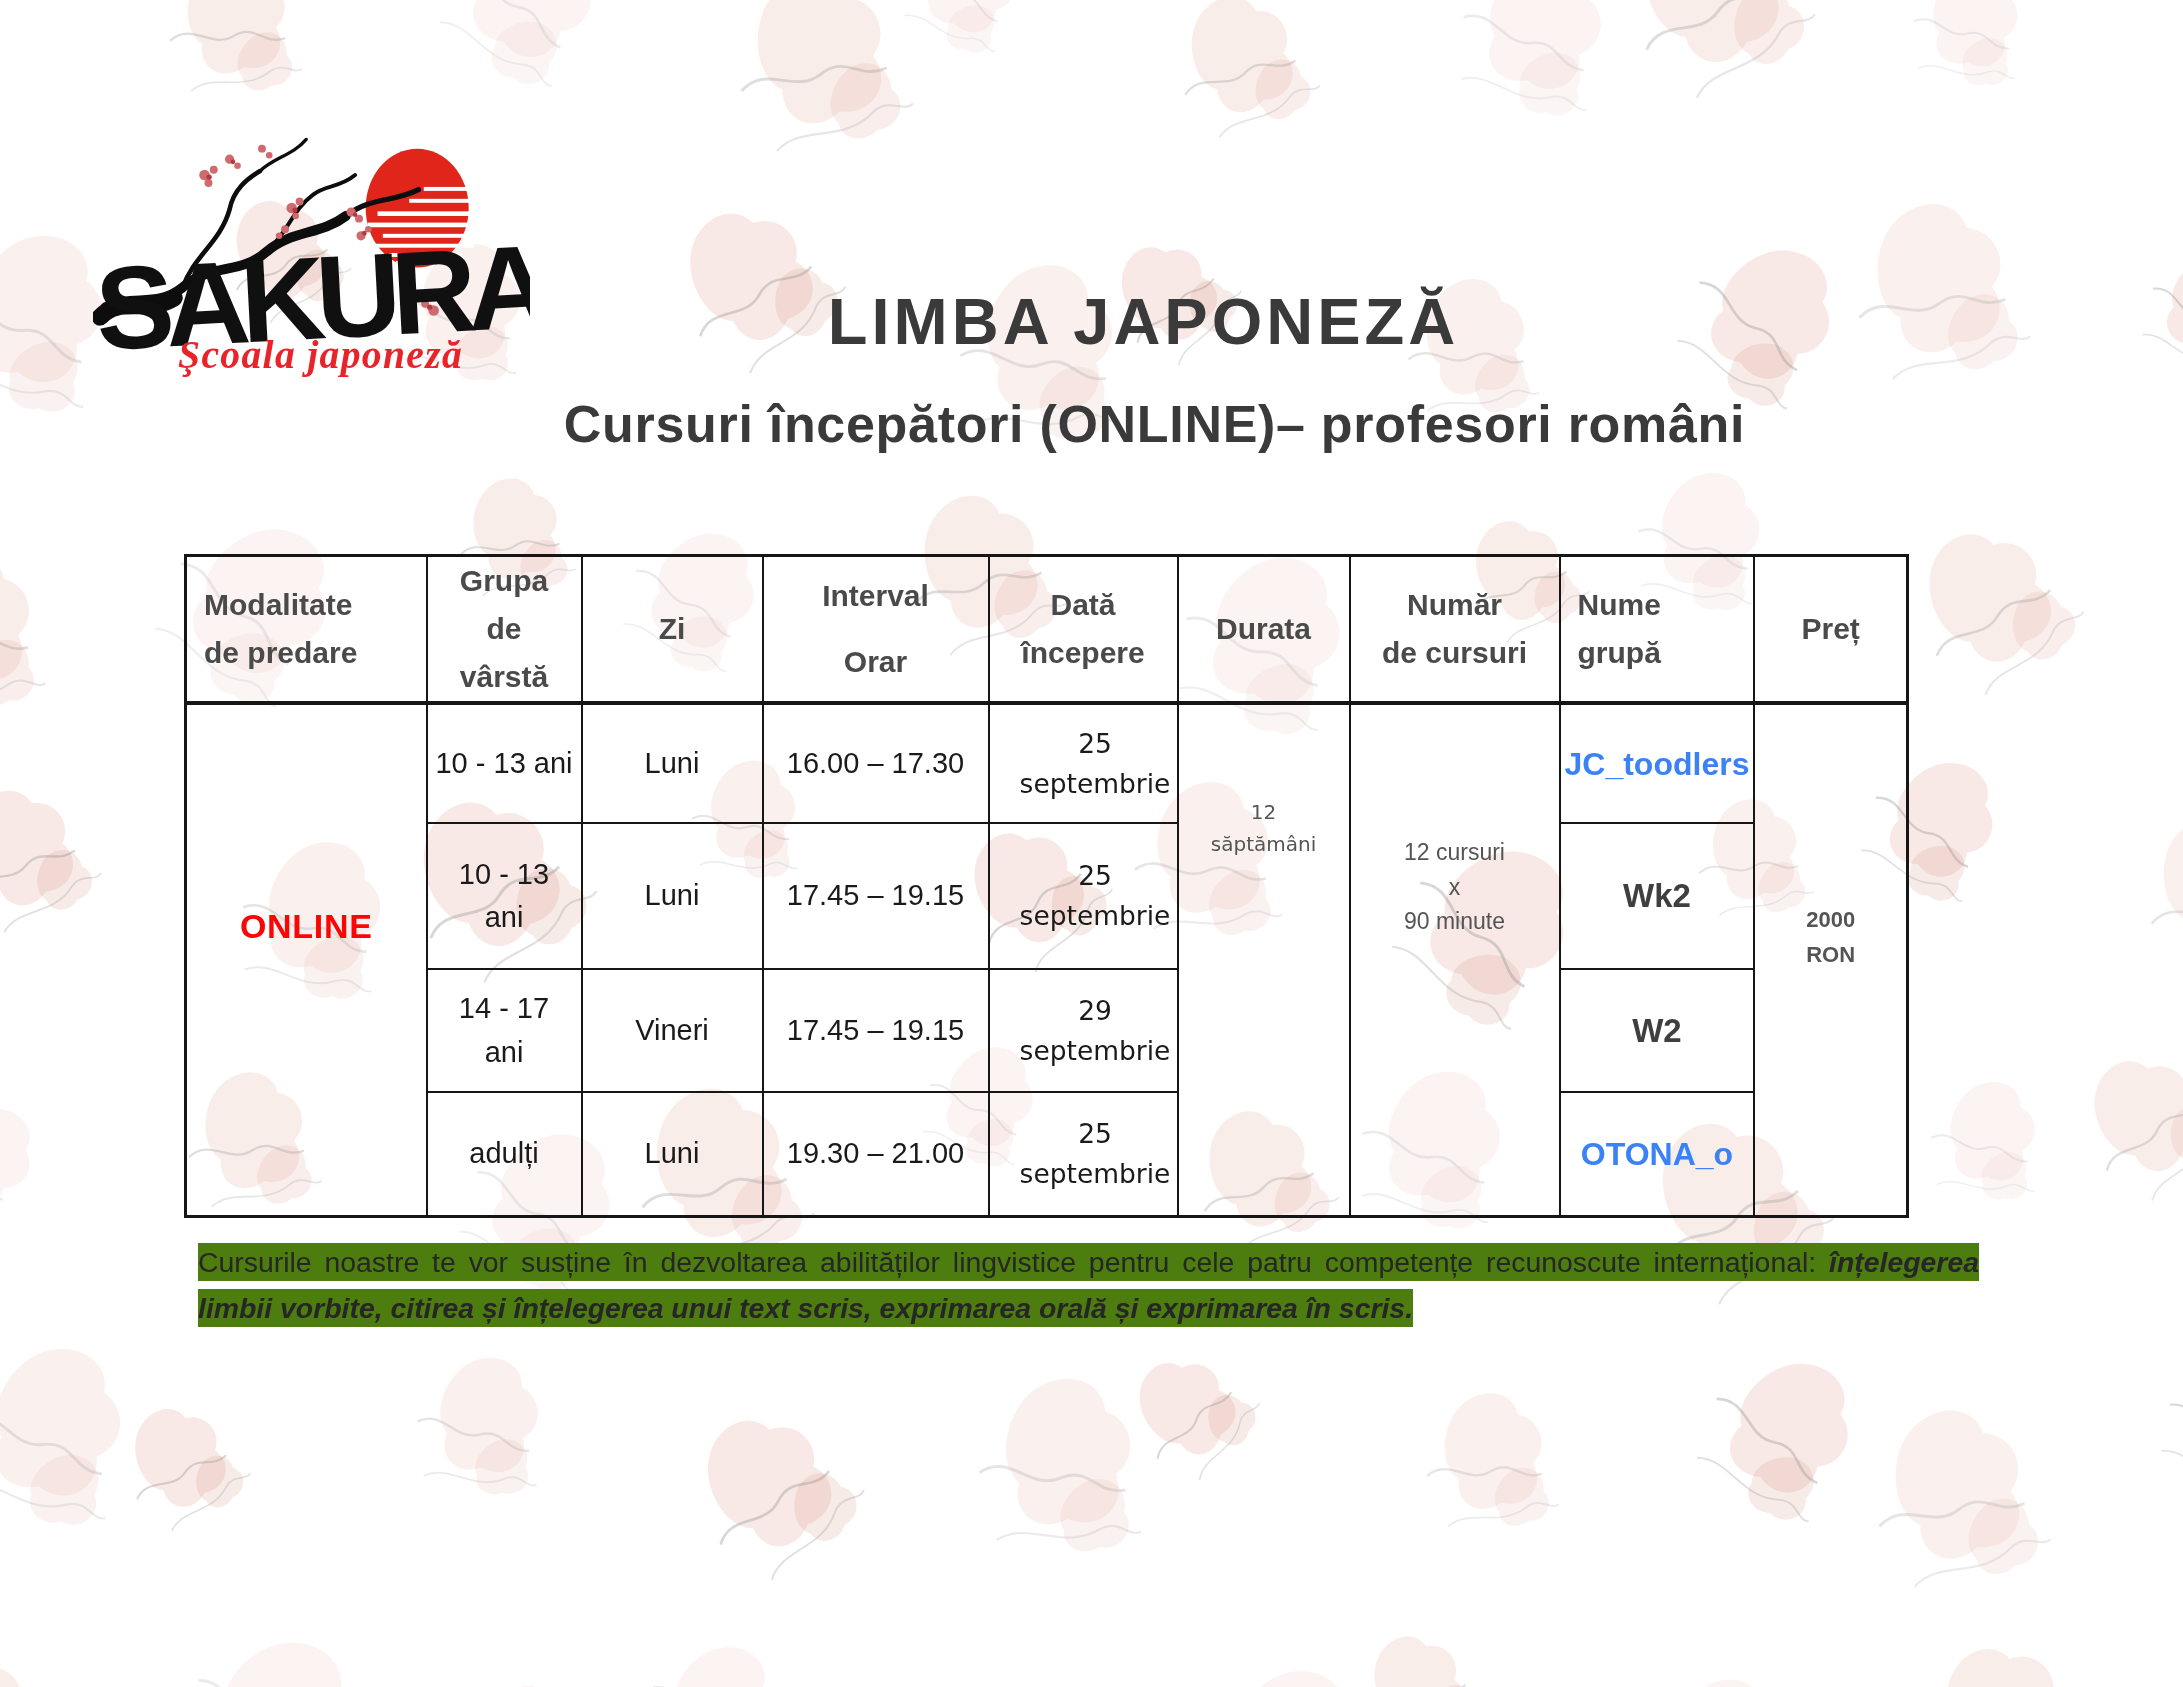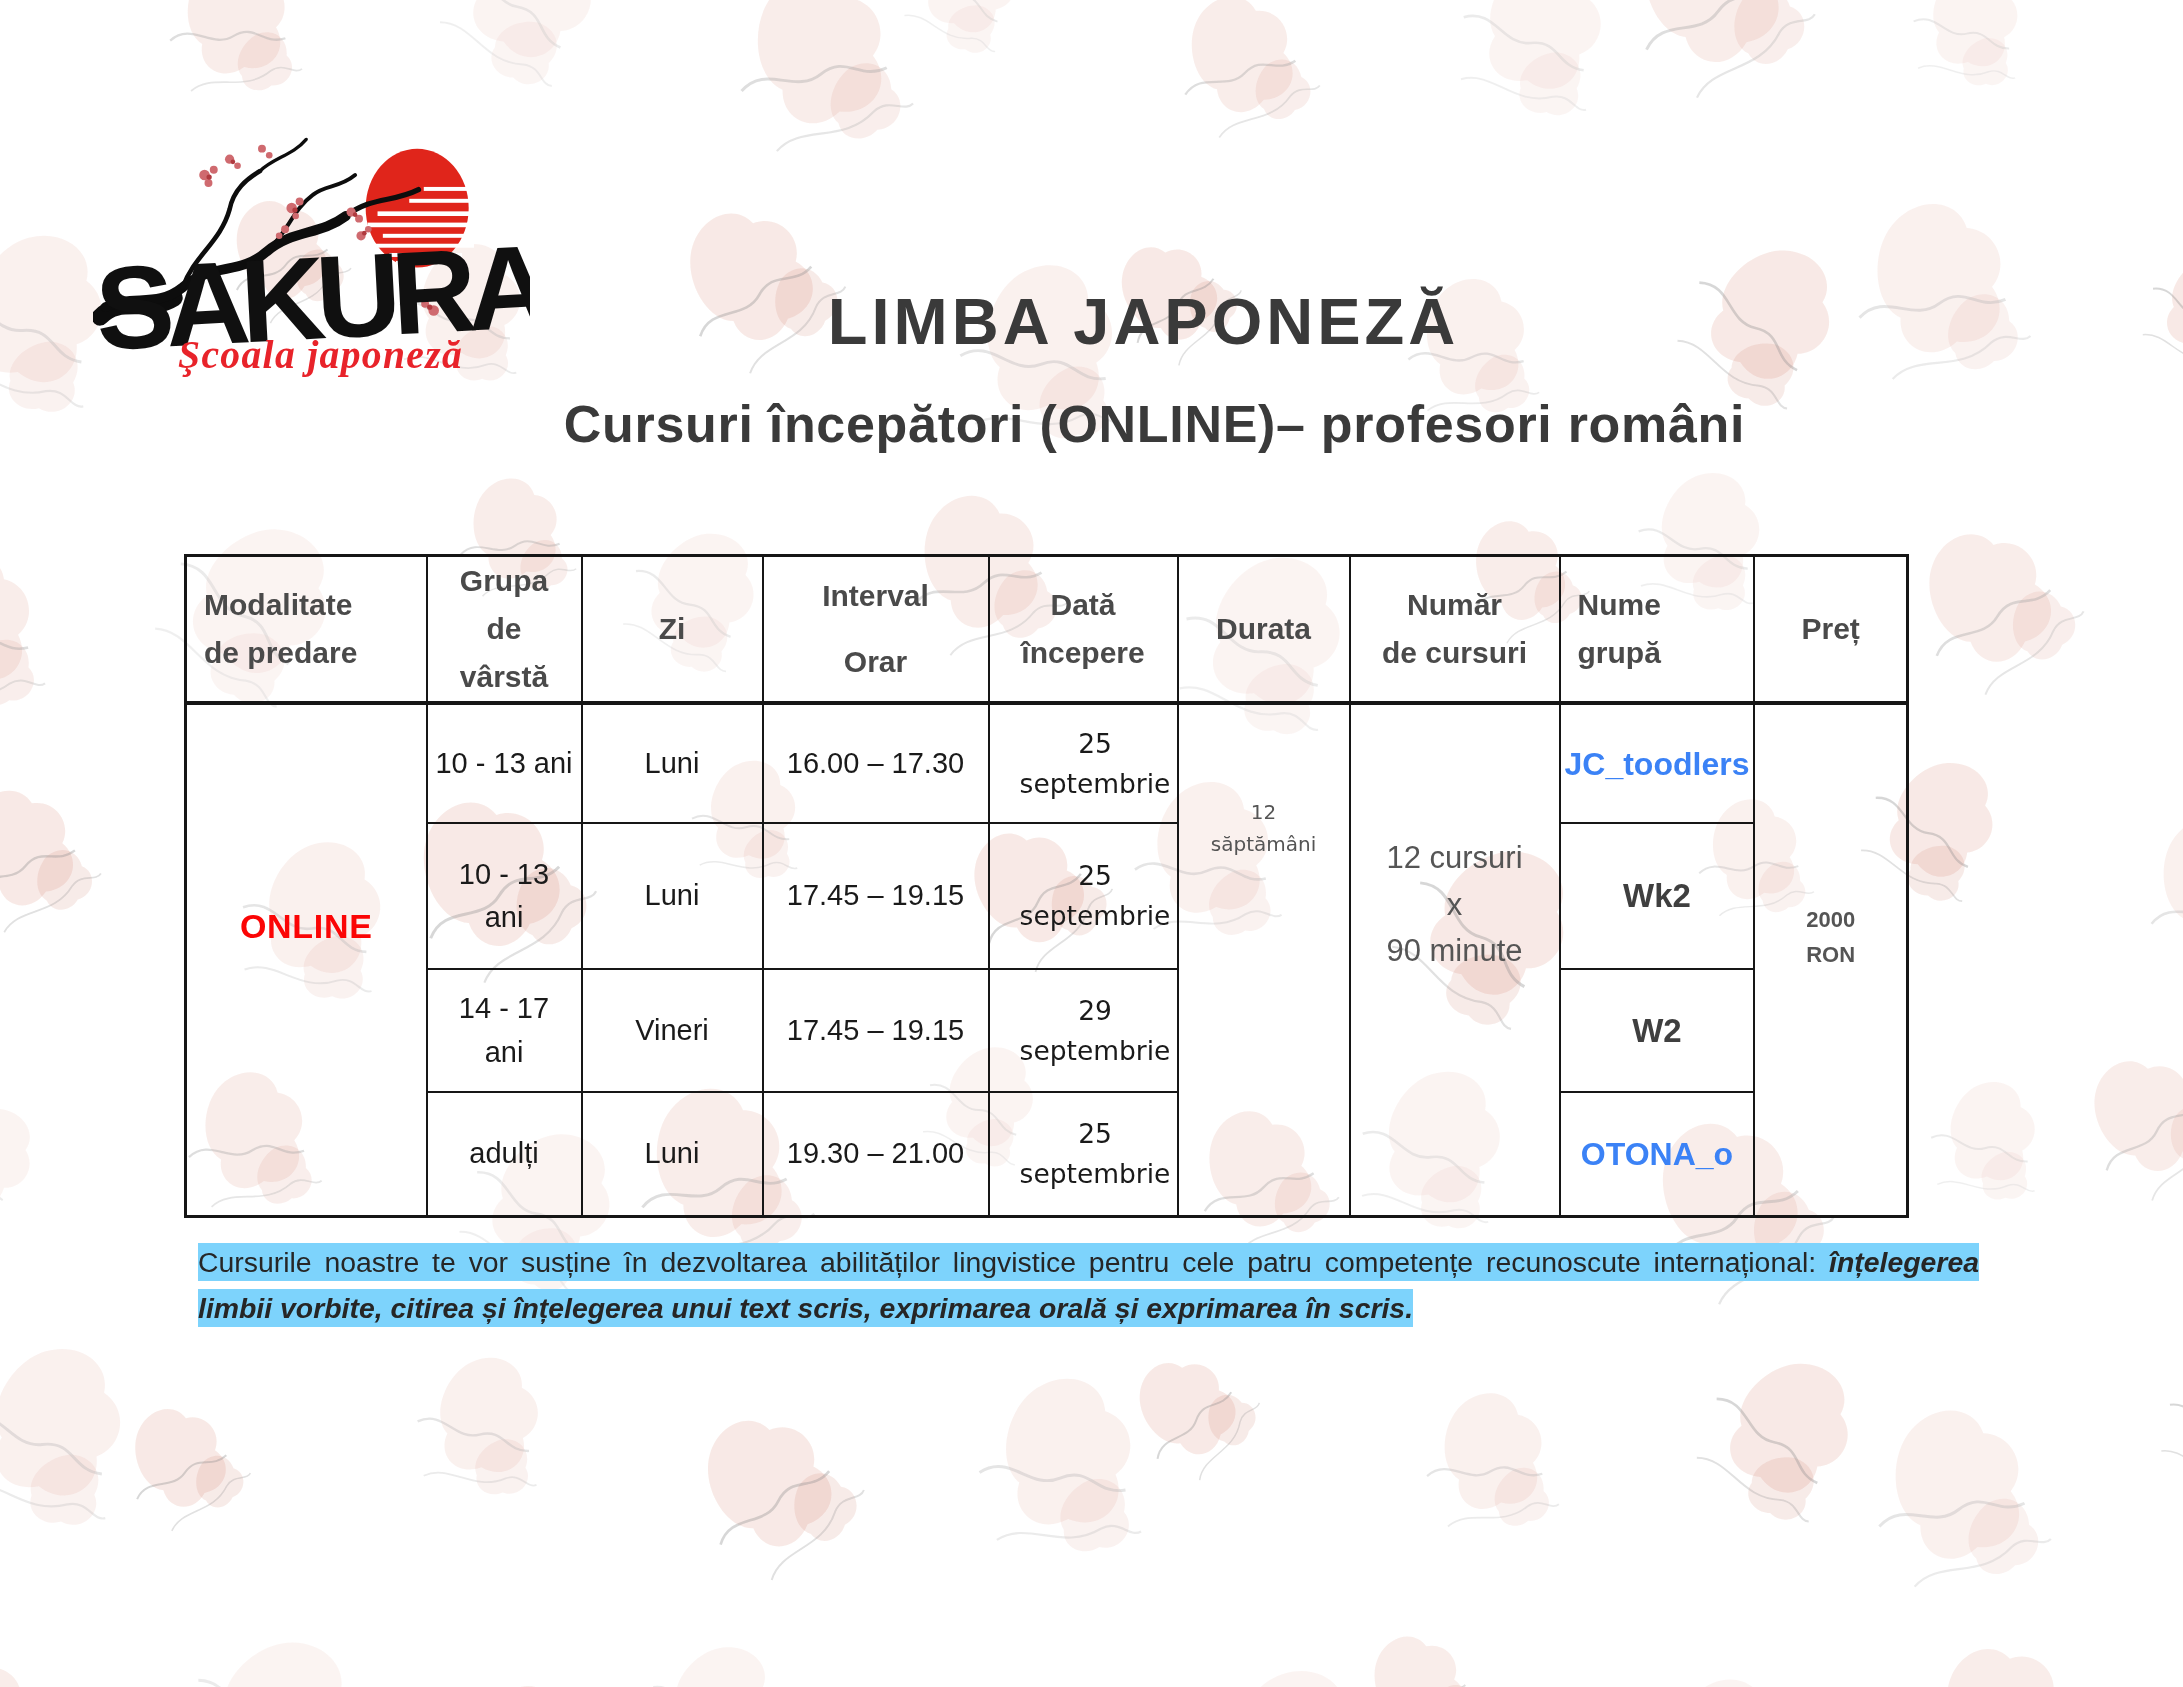--- a/index.html
+++ b/index.html
@@ -56,36 +56,36 @@
   td.online{
     color:var(--online-red,#fb0505);font-weight:700;font-size:34px;
     padding-bottom:66px;letter-spacing:0.7px;
   }
   td.wide{font-family:"DejaVu Sans",sans-serif;font-size:26.5px;line-height:1.5;padding-left:28px;}
   td.durata{
     font-family:"DejaVu Sans",sans-serif;font-size:20px;line-height:1.6;
     color:var(--muted-gray,#555);vertical-align:top;padding-top:91px;
   }
   td.cursuri{
-    font-size:31px;color:var(--muted-gray,#555);
+    font-size:23px;color:var(--muted-gray,#555);
     vertical-align:top;padding-top:130px;line-height:1.5;
   }
   td.nume{font-weight:700;font-size:32px;color:#3b82f6;}
   td.nume-muted{color:#3f3f3f;font-size:33px;}
   td.pret{
     font-size:22px;font-weight:700;color:var(--muted-gray,#555);
     line-height:1.6;padding-bottom:46px;
   }
 
   .footnote{
     position:absolute;left:198px;top:1239px;width:1781px;margin:0;
     font-size:28.4px;line-height:1.62;color:#262626;text-align:justify;
   }
   .footnote span{
-    background:#7dd3fc;padding:2.6px 0;
+    background:#4d7c0f;padding:2.6px 0;
     -webkit-box-decoration-break:clone;box-decoration-break:clone;
   }
   .footnote .em{font-weight:700;font-style:italic;}
 </style>
 </head>
 <body>
 
 <div id="page">
 
   <svg id="watermark" width="2183" height="1687" viewBox="0 0 3300 2550">

